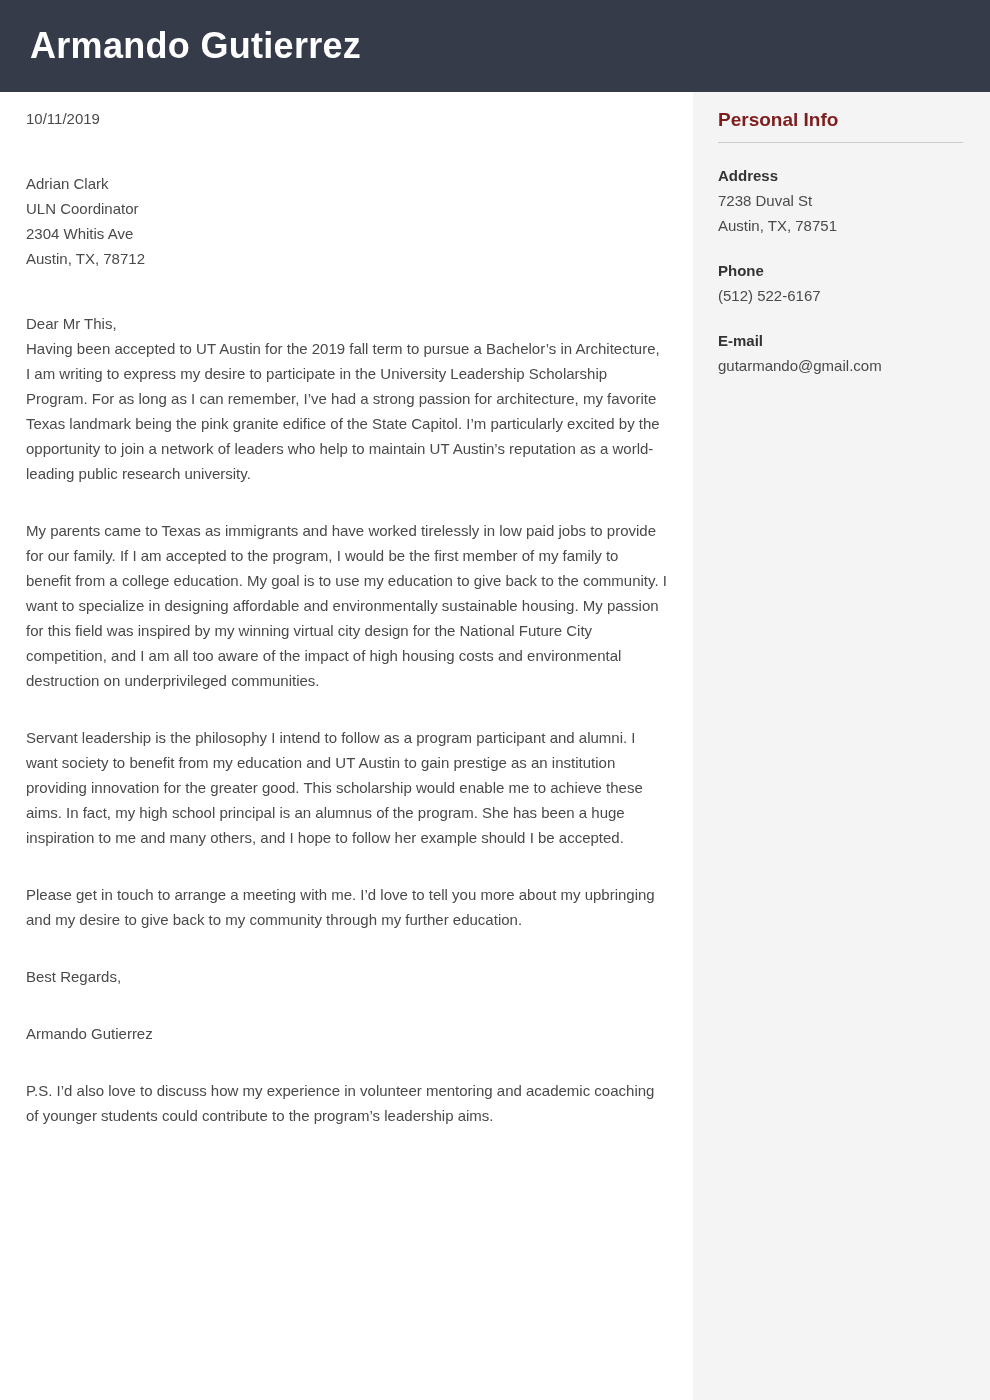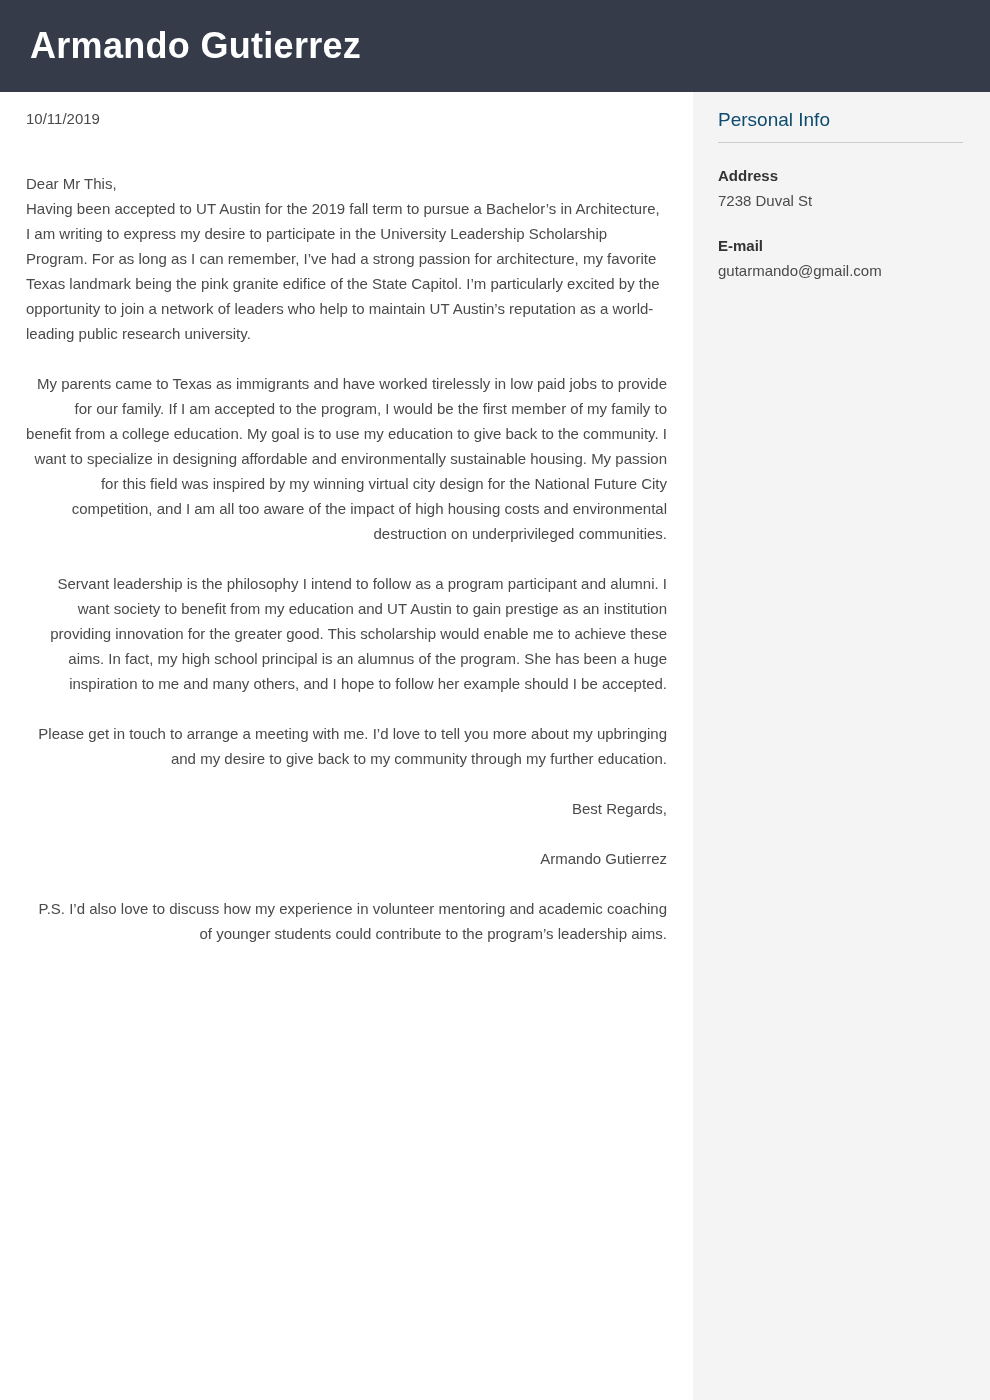--- a/index.html
+++ b/index.html
@@ -21,32 +21,32 @@
   }
 
   .content-row { display: flex; height: 1362px; }
 
   .main {
     width: 693px; box-sizing: border-box;
     padding: 14px 26px 0 26px;
     color: #4a4a4a; font-size: 15px; line-height: 25px;
   }
   .mt40 { margin-top: 40px; }
-  .mt25 { margin-top: 25px; text-align: right; }
+  .mt25 { margin-top: 32px; }
   .recipient div { line-height: 25px; }
 
   .sidebar {
     width: 297px; background: #f4f4f4;
     box-sizing: border-box;
     padding: 16px 27px 0 25px;
     color: #4a4a4a; font-size: 15px; line-height: 25px;
   }
   .sidebar-title {
-    margin: 0; color: #0c4a6e;
-    font-size: 19px; font-weight: normal; line-height: 24px;
+    margin: 0; color: #7f1d1d;
+    font-size: 19px; font-weight: bold; line-height: 24px;
   }
   .divider {
     border: none; border-top: 1px solid #cccccc;
     margin: 10px 0 7px 0;
   }
   .info-section + .info-section { margin-top: 8px; }
   .info-label { font-weight: bold; color: #333333; line-height: 25px; margin-top: 20px; }
   .info-value { line-height: 25px; }
 </style>
 </head>
@@ -56,42 +56,53 @@
 
   <div class="header">
     <h1 class="name">Armando Gutierrez</h1>
   </div>
 
   <div class="content-row">
 
     <div class="main">
       <div class="date">10/11/2019</div>
 
+      <div class="recipient mt40">
+        <div>Adrian Clark</div>
+        <div>ULN Coordinator</div>
+        <div>2304 Whitis Ave</div>
+        <div>Austin, TX, 78712</div>
+      </div>
 
       <div class="mt40">Dear Mr This,</div>
 
       <div>Having been accepted to UT Austin for the 2019 fall term to pursue a Bachelor’s in Architecture, I am writing to express my desire to participate in the University Leadership Scholarship Program. For as long as I can remember, I’ve had a strong passion for architecture, my favorite Texas landmark being the pink granite edifice of the State Capitol. I’m particularly excited by the opportunity to join a network of leaders who help to maintain UT Austin’s reputation as a world-leading public research university.</div>
       <div class="mt25">My parents came to Texas as immigrants and have worked tirelessly in low paid jobs to provide for our family. If I am accepted to the program, I would be the first member of my family to benefit from a college education. My goal is to use my education to give back to the community. I want to specialize in designing affordable and environmentally sustainable housing. My passion for this field was inspired by my winning virtual city design for the National Future City competition, and I am all too aware of the impact of high housing costs and environmental destruction on underprivileged communities.</div>
       <div class="mt25">Servant leadership is the philosophy I intend to follow as a program participant and alumni. I want society to benefit from my education and UT Austin to gain prestige as an institution providing innovation for the greater good. This scholarship would enable me to achieve these aims. In fact, my high school principal is an alumnus of the program. She has been a huge inspiration to me and many others, and I hope to follow her example should I be accepted.</div>
       <div class="mt25">Please get in touch to arrange a meeting with me. I’d love to tell you more about my upbringing and my desire to give back to my community through my further education.</div>
 
       <div class="mt25">Best Regards,</div>
       <div class="mt25">Armando Gutierrez</div>
       <div class="mt25">P.S. I’d also love to discuss how my experience in volunteer mentoring and academic coaching of younger students could contribute to the program’s leadership aims.</div>
     </div>
 
     <div class="sidebar">
       <h2 class="sidebar-title">Personal Info</h2>
       <hr class="divider">
 
       <div class="info-section">
         <div class="info-label">Address</div>
         <div class="info-value">7238 Duval St</div>
+        <div class="info-value">Austin, TX, 78751</div>
       </div>
 
+      <div class="info-section">
+        <div class="info-label">Phone</div>
+        <div class="info-value">(512) 522-6167</div>
+      </div>
 
       <div class="info-section">
         <div class="info-label">E-mail</div>
         <div class="info-value">gutarmando@gmail.com</div>
       </div>
     </div>
 
   </div>
 </div>
 

